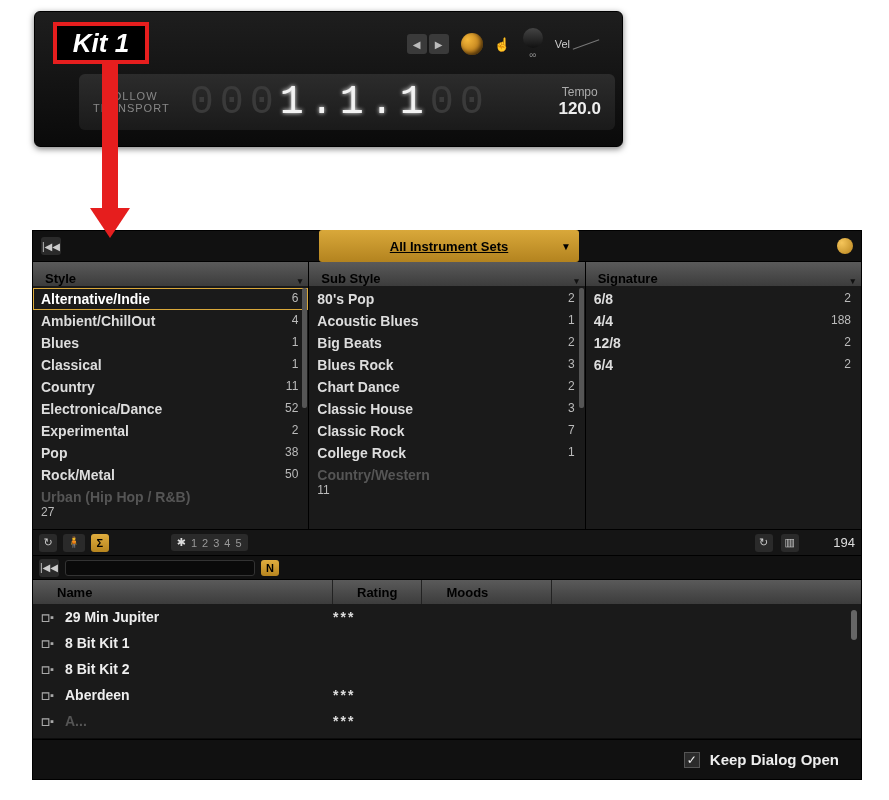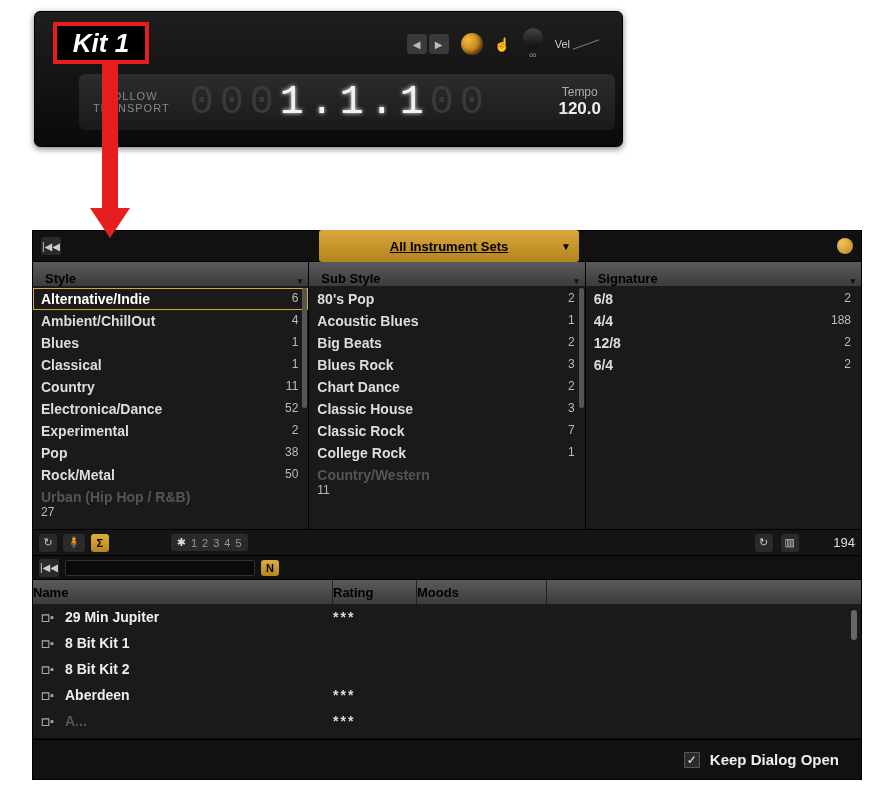--- a/index.html
+++ b/index.html
@@ -235,21 +235,21 @@
 
   
   .results{
     border-top:1px solid #000;
   }
   .res-head{
     display:flex;height:24px;
     background:linear-gradient(#5a5a5a,#3c3c3c);
   }
   .res-head > div{
-    padding:0 0;display:flex;align-items:center;
+    padding:0 24px;display:flex;align-items:center;
     color:#000;font-weight:bold;border-right:1px solid #222;
   }
   .col-name{flex:0 0 300px;}
   .col-rating{flex:0 0 84px;}
   .col-props{flex:1;}
   .col-moods{flex:0 0 130px;border-right:none;}
   .res-body{}
   .res-row{
     display:flex;align-items:center;
     height:26px;color:#eee;font-size:14px;font-weight:bold;

